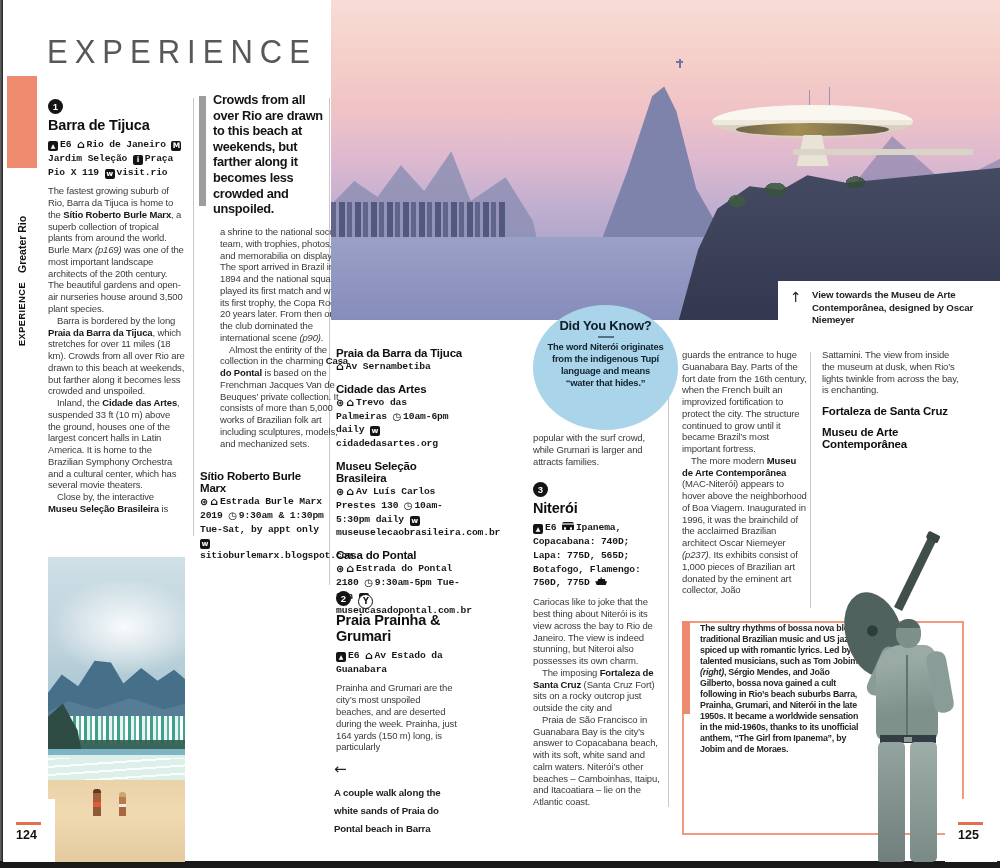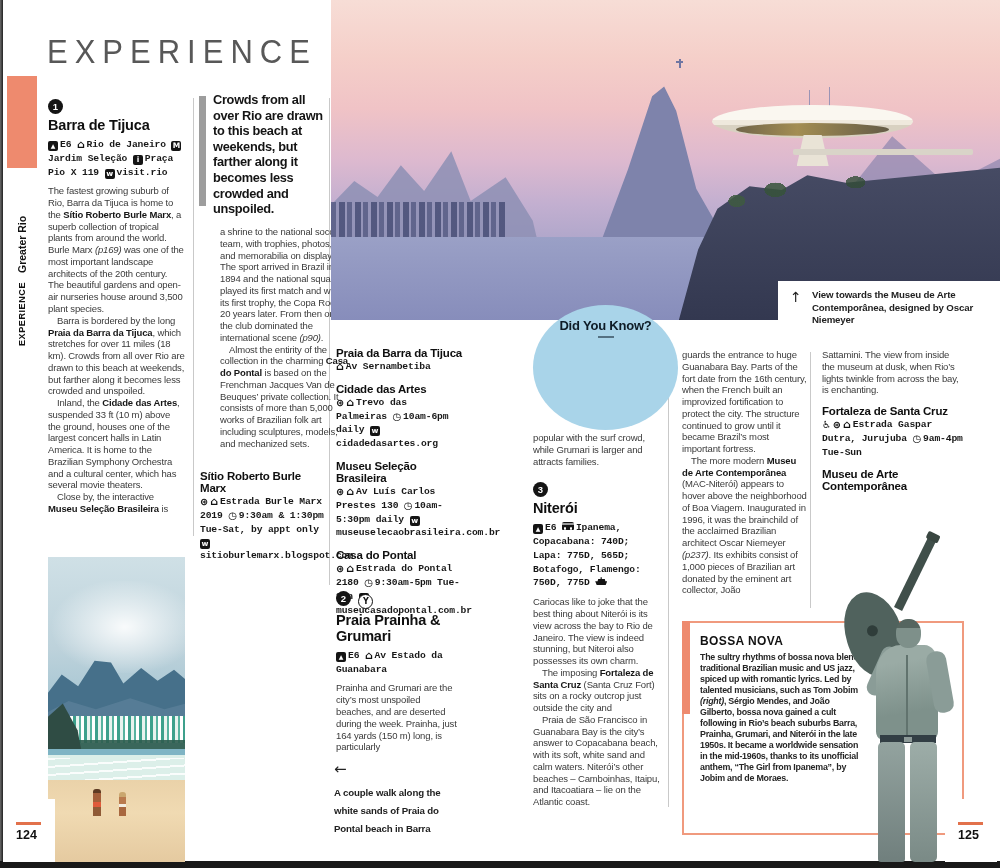--- a/index.html
+++ b/index.html
@@ -282,20 +282,21 @@
   </div>
 
   <div class="tp-caption">
     <span class="cap-arrow">↑</span>
     <span class="caption">View towards the Museu de Arte Contemporânea, designed by Oscar Niemeyer</span>
   </div>
 
   <div class="dyk">
     <h3>Did You Know?</h3>
     <div class="dash"></div>
+    <p>The word Niterói originates from the indigenous Tupí language and means “water that hides.”</p>
   </div>
 
   <div class="abs" style="left:533px;top:432px;width:128px;">
     <div class="paras">
         <p><span>popular with the surf crowd, while Grumari is larger and attracts families.</span></p>
       </div>
     <div style="height:12px;"></div>
     <span class="num-circle">3</span>
     <h2 class="sec-title">Niterói</h2>
     <div class="info"><span class="ic ic-map-ref">▲</span><span class="itx">E6</span> <span class="ic ic-bus"></span><span class="itx">Ipanema, Copacabana: 740D; Lapa: 775D, 565D; Botafogo, Flamengo: 750D, 775D</span> <span class="ic ic-ferry"></span></div>
@@ -312,31 +313,29 @@
     </div>
 
   <div class="abs" style="left:822px;top:349px;width:142px;">
     <div class="paras">
         <p><span>Sattamini. The view from inside the museum at dusk, when Rio’s lights twinkle from across the bay, is enchanting.</span></p>
       </div>
     <div style="height:9px;"></div>
     <div>
         <div class="listing">
           <h4>Fortaleza de Santa Cruz</h4>
-          <div class="det"><span class="ic ic-wheelchair">♿</span><span class="ic ic-tours">⊛</span><span class="ic ic-address">⌂</span><span class="itx">Estrada Gaspar Dutra, Jurujuba</span> <span class="ic ic-hours">◷</span><span class="itx">9am-4pm Tue-Sun</span> </div>
         </div>
         <div class="listing">
           <h4>Museu de Arte Contemporânea</h4>
         </div>
       </div>
   </div>
 
   <div class="bossa">
     <div class="accent"></div>
-    <h3>BOSSA NOVA</h3>
     <p class="btxt"><span>The sultry rhythms of bossa nova blend traditional Brazilian music and US jazz, spiced up with romantic lyrics. Led by talented musicians, such as Tom Jobim </span><span class="i">(right)</span><span>, Sérgio Mendes, and João Gilberto, bossa nova gained a cult following in Rio’s beach suburbs Barra, Prainha, Grumari, and Niterói in the late 1950s. It became a worldwide sensation in the mid-1960s, thanks to its unofficial anthem, “The Girl from Ipanema”, by Jobim and de Moraes.</span></p>
   </div>
 
   <div class="statue">
     <div class="st-gneck"></div>
     <div class="st-gbody"></div>
     <div class="st-armL"></div>
     <div class="st-torso"></div>
     <div class="st-armR"></div>
     <div class="st-head"></div>

